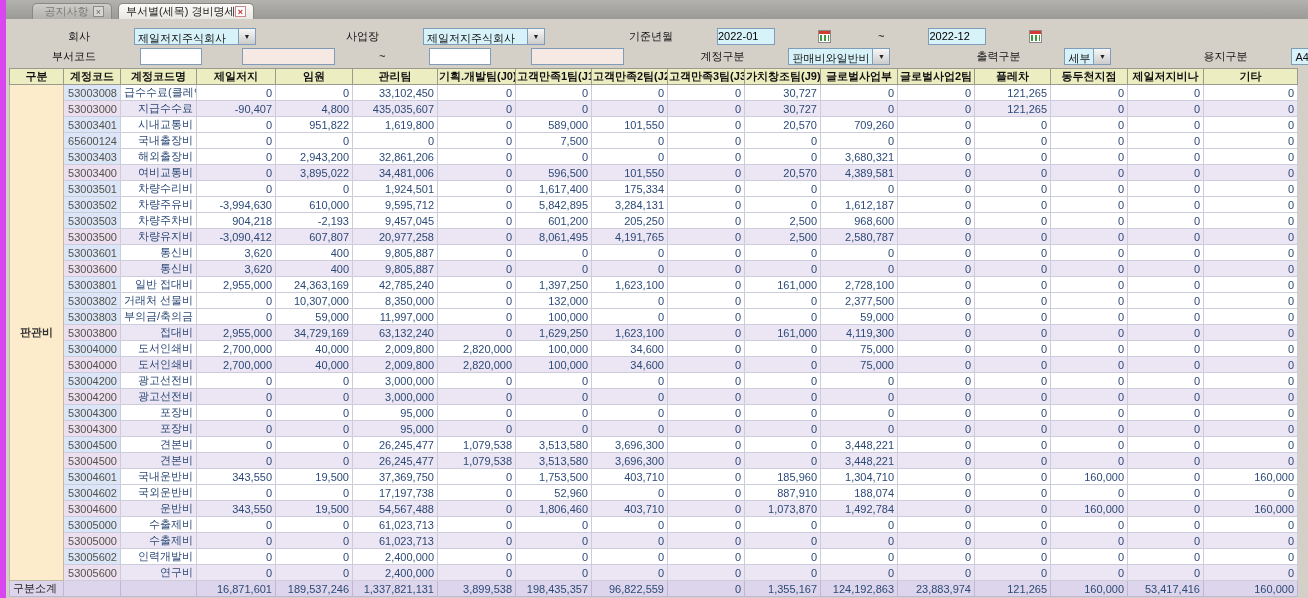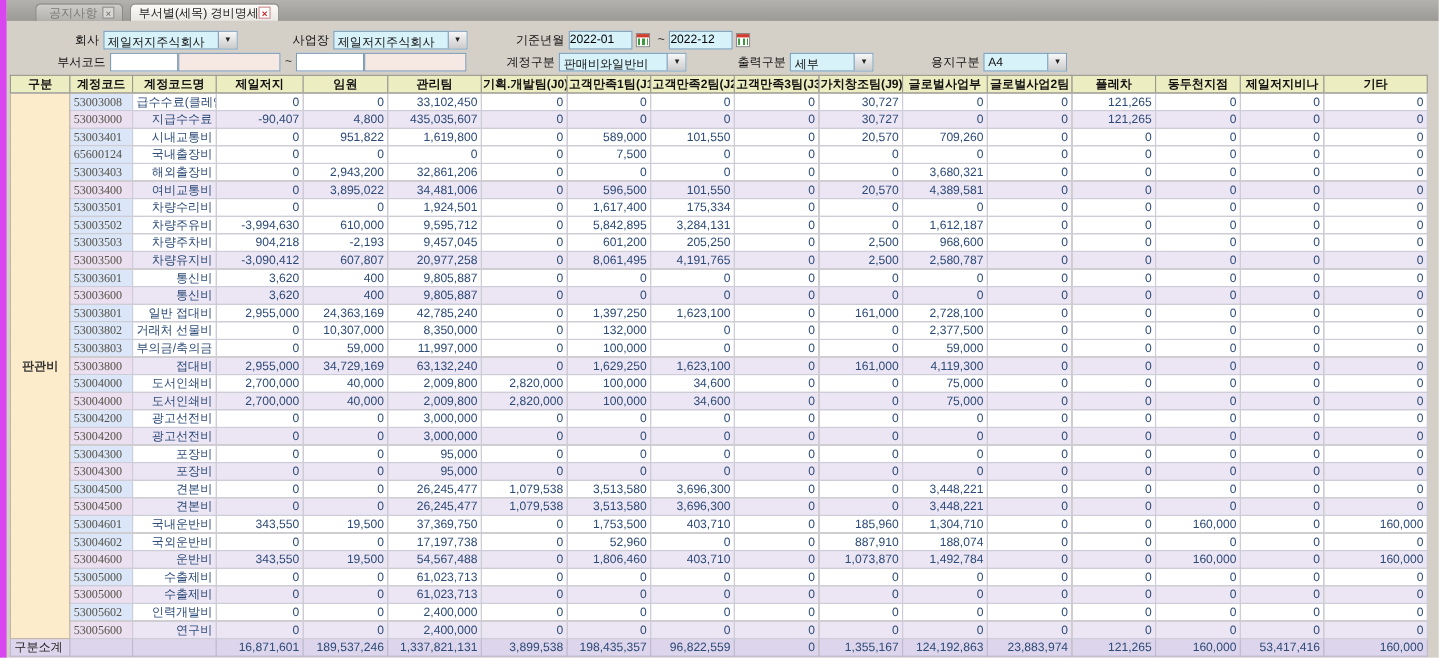--- a/index.html
+++ b/index.html
@@ -15,21 +15,21 @@
   .tab-label{font-size:11px;flex:1;text-align:center;white-space:nowrap;overflow:hidden;}
   .tab-close{width:11px;height:11px;font-size:9px;line-height:10px;text-align:center;border:1px solid;box-sizing:border-box;cursor:pointer;}
   .close-gray{color:#666;border-color:#8a8a8a;background:#d9d7d3;}
   .close-red{color:#c22;border-color:#c88;background:#fff;font-weight:bold;}
   
   .menu-row{height:15px;margin-top:1px;padding-left:4px;}
   .menu-open{display:inline-block;background:linear-gradient(#e8695a,#a81c12);color:#fff;font-size:9px;font-weight:bold;
              font-style:italic;letter-spacing:1px;padding:1px 16px 2px 8px;border-radius:3px 9px 9px 3px;border:1px solid #7d120c;}
   
   .filters{font-size:11px;color:#111;}
-  .frow{display:flex;align-items:center;height:18px;}
+  .frow{display:flex;align-items:center;height:18px;gap:40px;}
   .frow1{margin-top:8px;}
   .frow2{margin-top:2px;}
   .flabel{white-space:nowrap;margin-right:4px;}
   .combo{display:flex;height:17px;border:1px solid #7f9db9;background:#d7f2f8;box-sizing:border-box;}
   .combo-text{flex:1;padding:2px 3px 0 3px;font-size:11px;white-space:nowrap;overflow:hidden;}
   .combo-btn{width:16px;background:linear-gradient(#f7f7f7,#cccccc);border-left:1px solid #7f9db9;font-size:7px;
              display:flex;align-items:center;justify-content:center;color:#222;}
   .date-input{width:58px;height:17px;border:1px solid #7f9db9;background:#d7f2f8;text-align:left;font-size:11px;
               padding:0;box-sizing:border-box;font-family:inherit;}
   .cal-btn{width:13px;height:13px;margin:0 3px;display:inline-block;border:1px solid #8a8a8a;background:#fff;
@@ -43,21 +43,21 @@
   .txt.pink{background:#f6e9e3;}
   .tilde{margin:0 4px;}
   
   .grid-wrap{margin-left:3px;margin-top:3px;width:1290px;}
   table{border-collapse:collapse;table-layout:fixed;width:1288px;font-size:11px;}
   th{background:#ededc2;border:1px solid #9a9a8e;font-weight:bold;height:14px;padding:0 1px;color:#111;
      white-space:nowrap;overflow:hidden;}
   td{border:1px solid #ccccda;height:14px;padding:0 3px;color:#2c4a77;white-space:nowrap;overflow:hidden;}
   tr.detail{background:#fff;}
   tr.summary{background:#ece5f4;}
-  td.code{color:#55524a;background:#dbe7f8;text-align:left;font-family:Liberation Serif, serif;}
+  td.code{color:#55524a;background:#dbe7f8;text-align:right;}
   tr.summary td.code{background:#ecdff0;}
   td.name{text-align:right;}
   td.num{text-align:right;}
   td.group-cell{background:#fdeccb;text-align:center;color:#333;vertical-align:middle;border:1px solid #c2b9a4;font-weight:bold;}
   tr.subtotal td{background:#ddd5eb;border-color:#bfb7d4;}
   td.rowlabel{color:#222;text-align:left;}
 </style>
 </head>
 <body>
 

